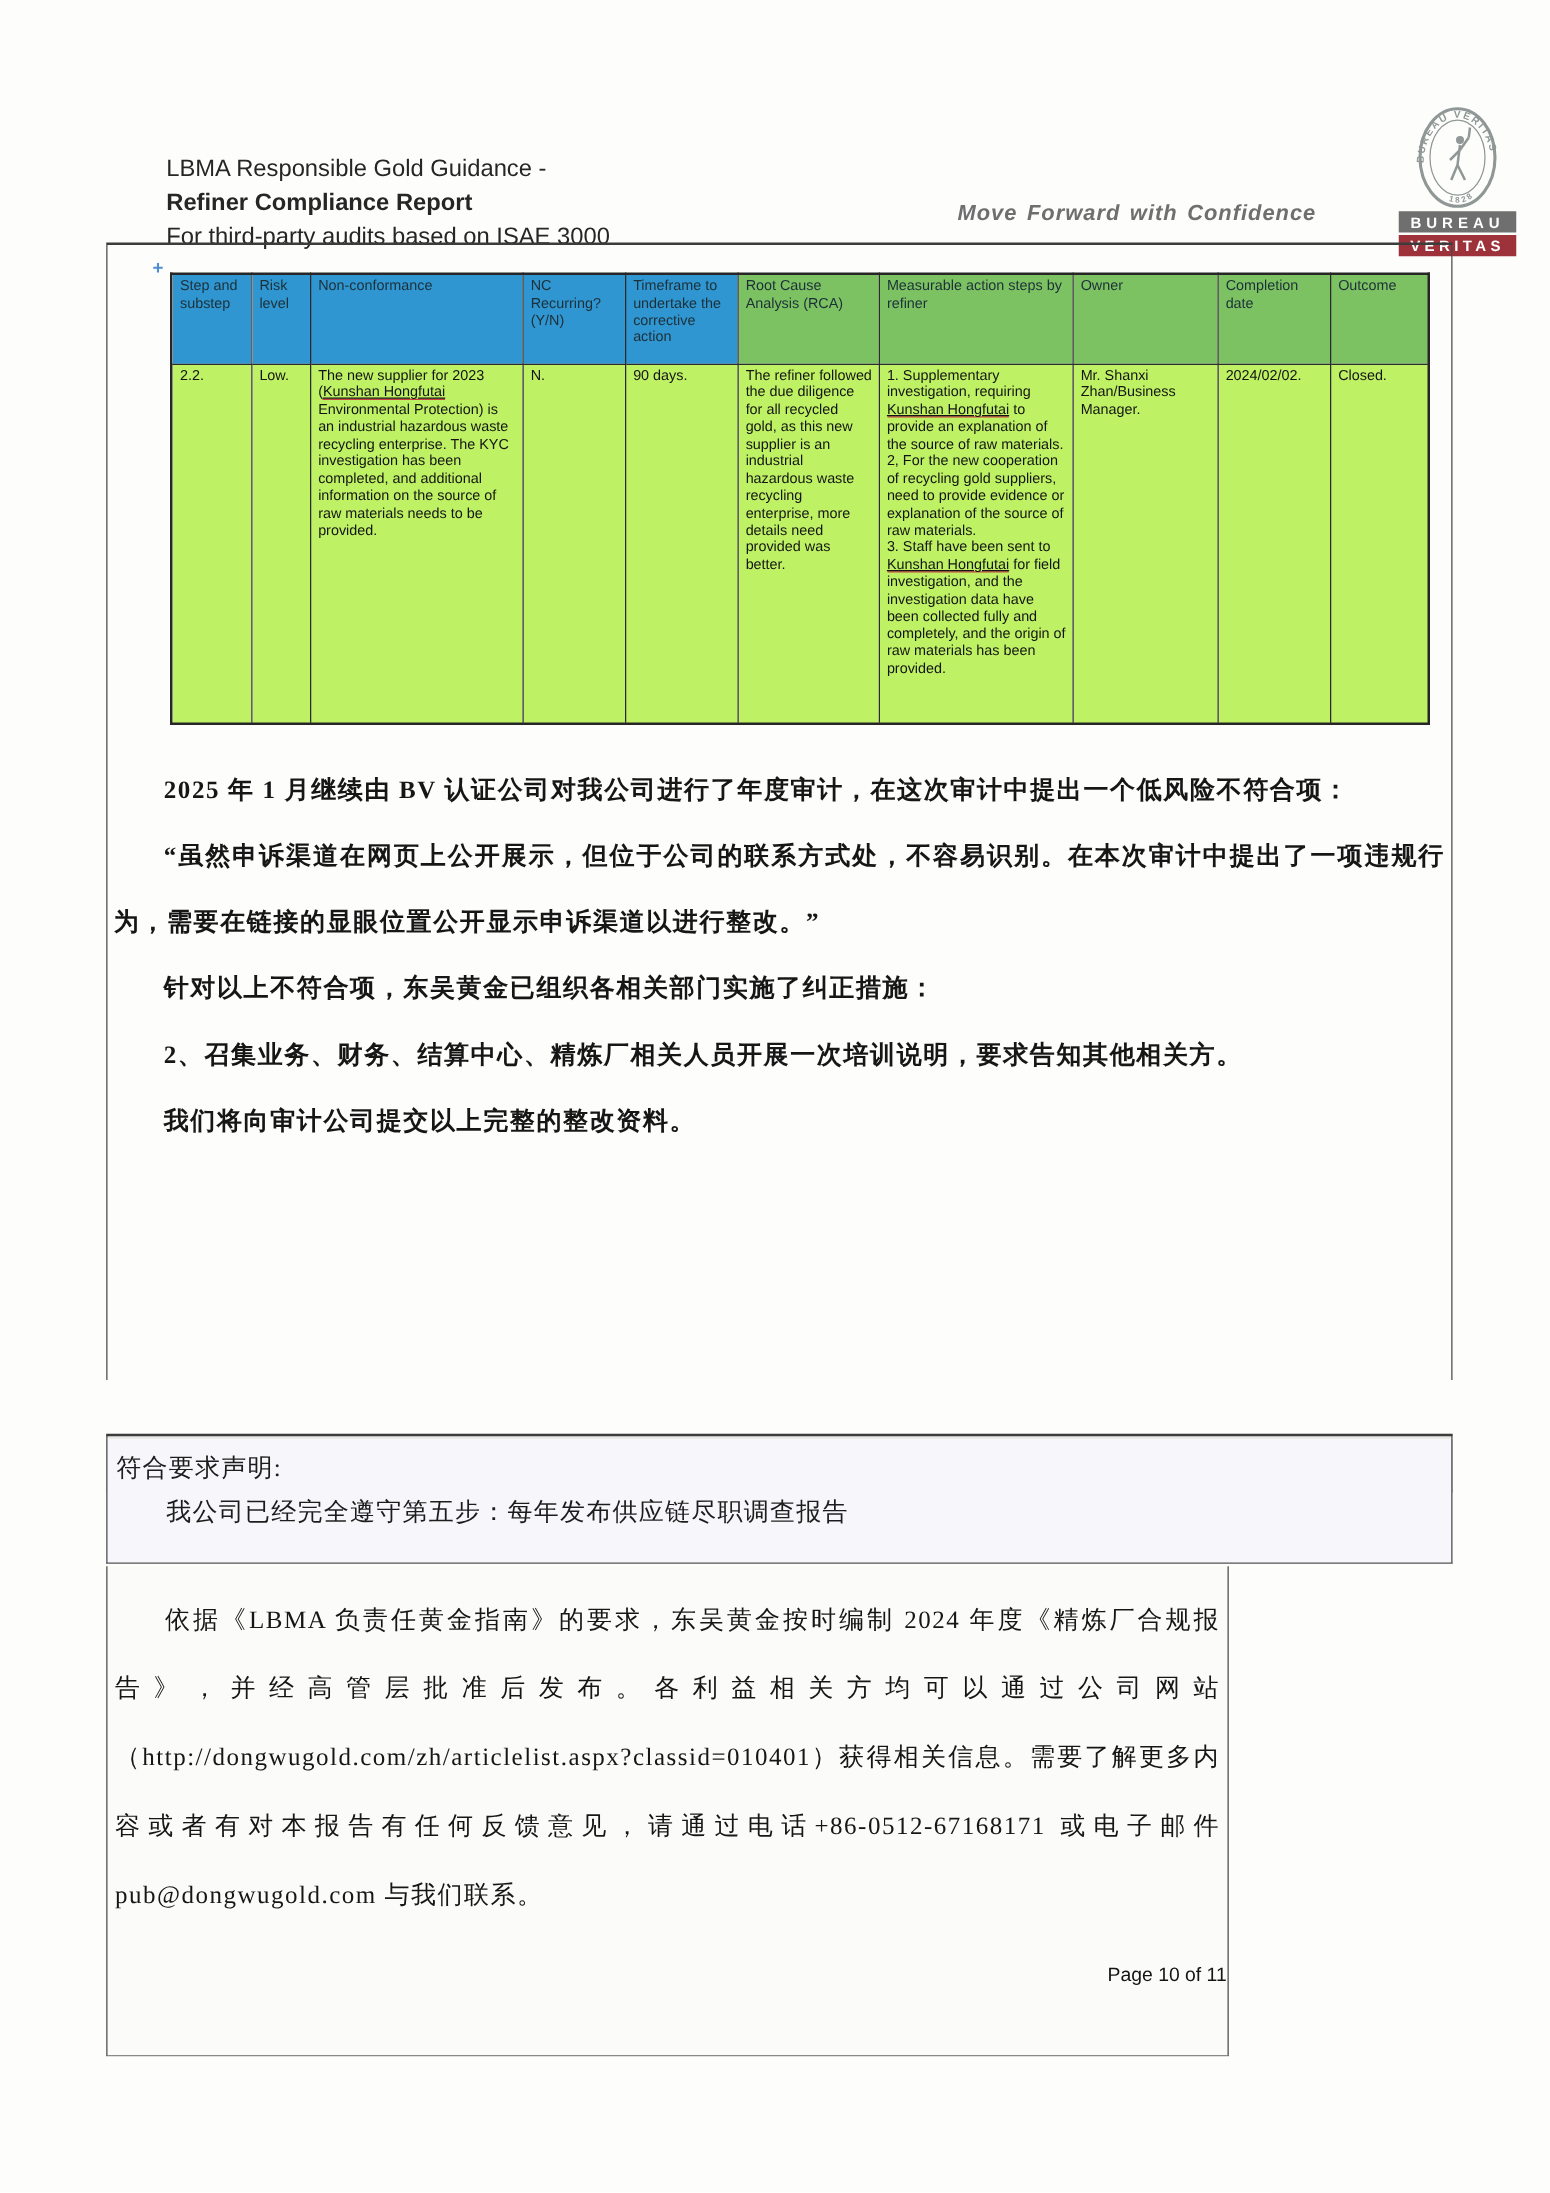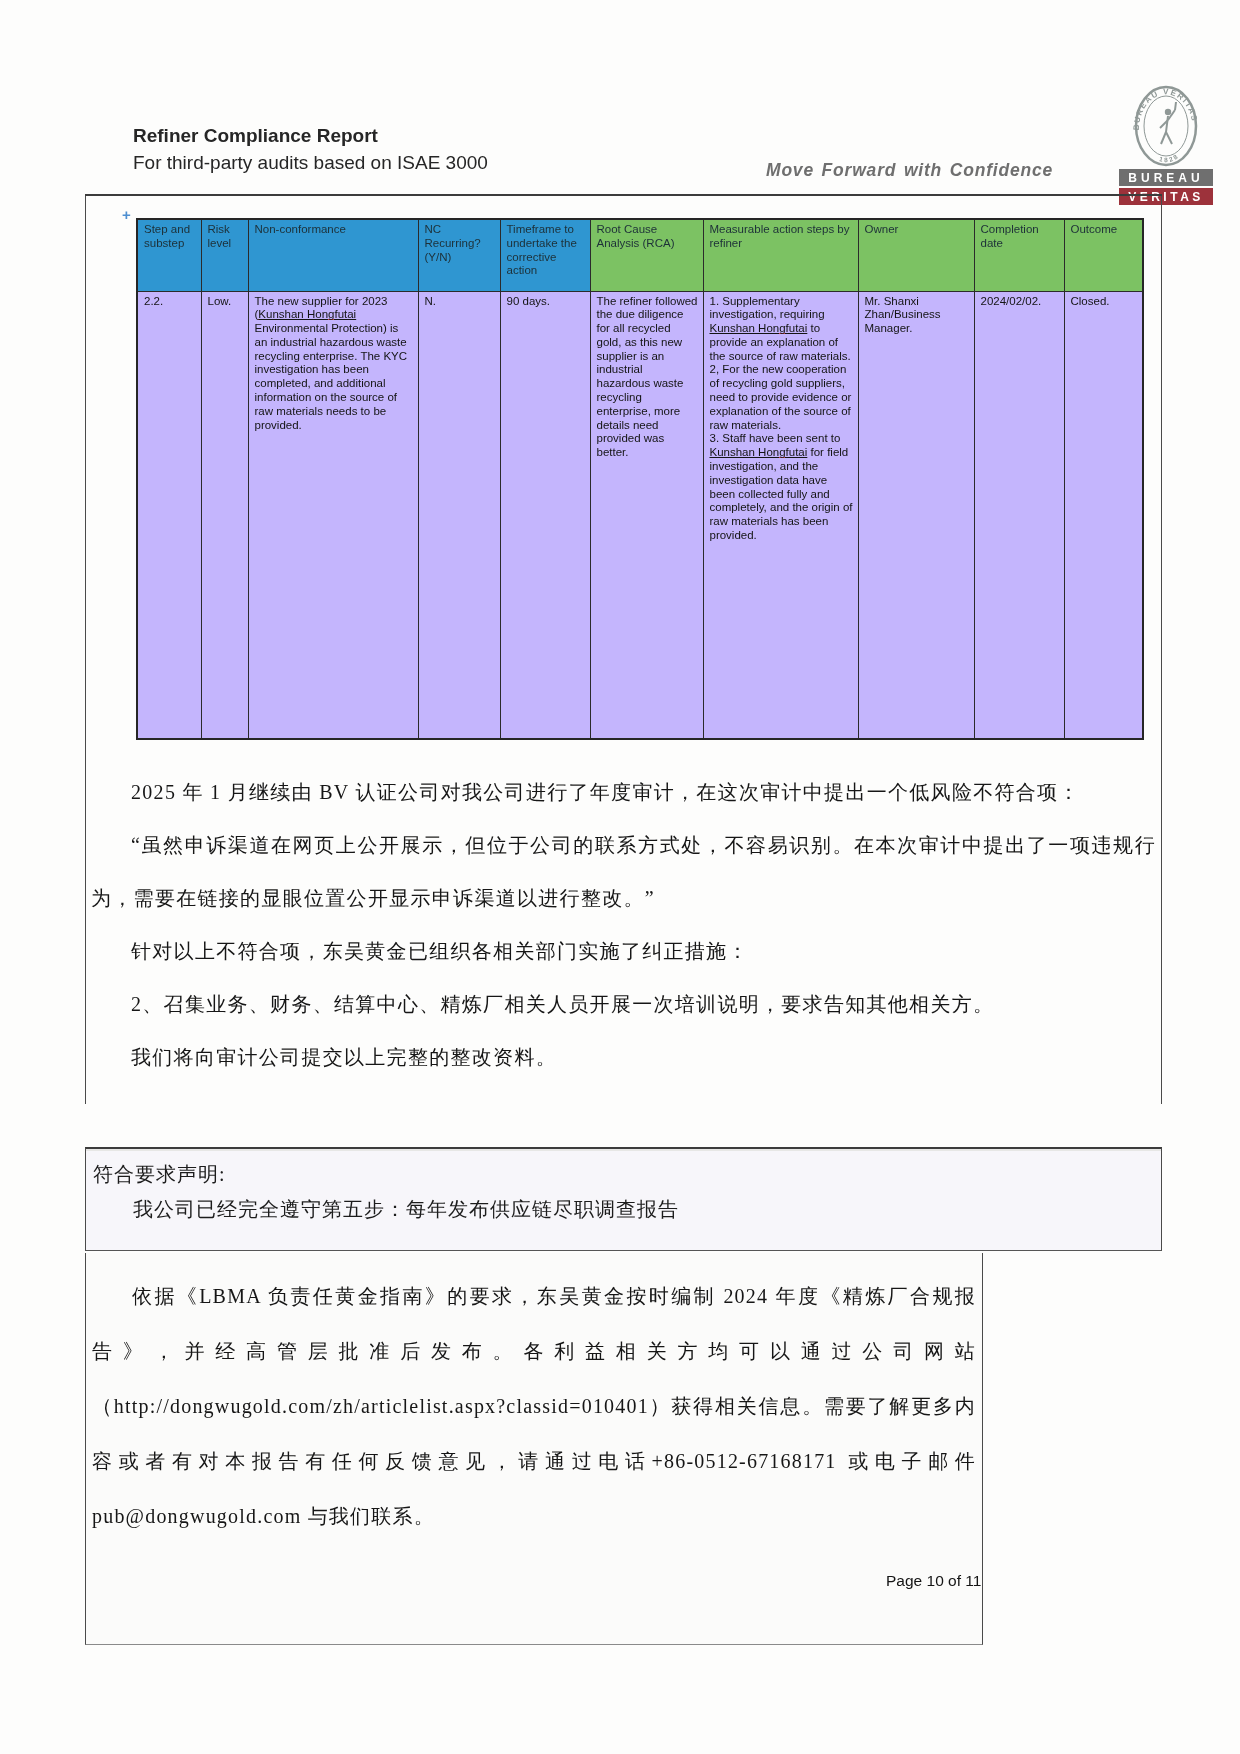--- a/index.html
+++ b/index.html
@@ -63,47 +63,48 @@
   .tblwrap { position:relative; margin:22px 0 0 50px; }
   table.ct { border-collapse:collapse; table-layout:fixed; width:1006px; border:2px solid #262626; }
   table.ct th, table.ct td {
     border:1px solid #2b2b2b; vertical-align:top;
     padding:3px 5px 3px 6px; font-size:11.5px; line-height:1.2;
     overflow:hidden; word-wrap:break-word;
   }
   table.ct th { font-weight:400; text-align:left; color:#1d3038; height:72px; box-sizing:border-box;margin-left:40px; }
   th.hblue  { background:var(--table-header-blue,#2f96d1); }
   th.hgreen { background:var(--table-header-green,#7cc263); }
-  table.ct td { background:#c4b5fd; color:#141414; height:448px; box-sizing:border-box; }
+  table.ct td { background:#bef264; color:#141414; height:288px; box-sizing:border-box; }
   td.pre { white-space:pre-line; }
   .spellcheck {
     text-decoration:underline; text-underline-offset:1px;
     background:linear-gradient(var(--spellcheck-red,#c84040),var(--spellcheck-red,#c84040)) left 100% / 100% 1.5px no-repeat;
   }
 
   
-  .cnparas { margin:26px 5px 0 5px; }
+  .cnparas { margin:26px 5px 0 5px;font-weight:bold; }
   .cnparas p {
     margin:0; text-indent:2em; text-align:justify;
     font-family:"Liberation Serif", serif; font-size:20px; line-height:53px;
     letter-spacing:1.3px; color:#161616;
   }
 
   
   .pageno { position:absolute; left:886px; top:1572px; font-size:15.5px; color:#141414; }
 
   
   .logo svg { display:block; }
 </style>
 </head>
 <body>
 
 <div class="page">
 
   <div class="hdr">
+    <div>LBMA Responsible Gold Guidance -</div>
     <div class="bold">Refiner Compliance Report</div>
     <div>For third-party audits based on ISAE 3000</div>
   </div>
 
   <div class="tagline">Move Forward with Confidence</div>
 
   <div class="logo">
     <svg width="96" height="122" viewBox="0 0 96 122">
       <defs>
         <path id="arcTop" d="M 22 56 A 27 36 0 1 1 74 56"></path>

